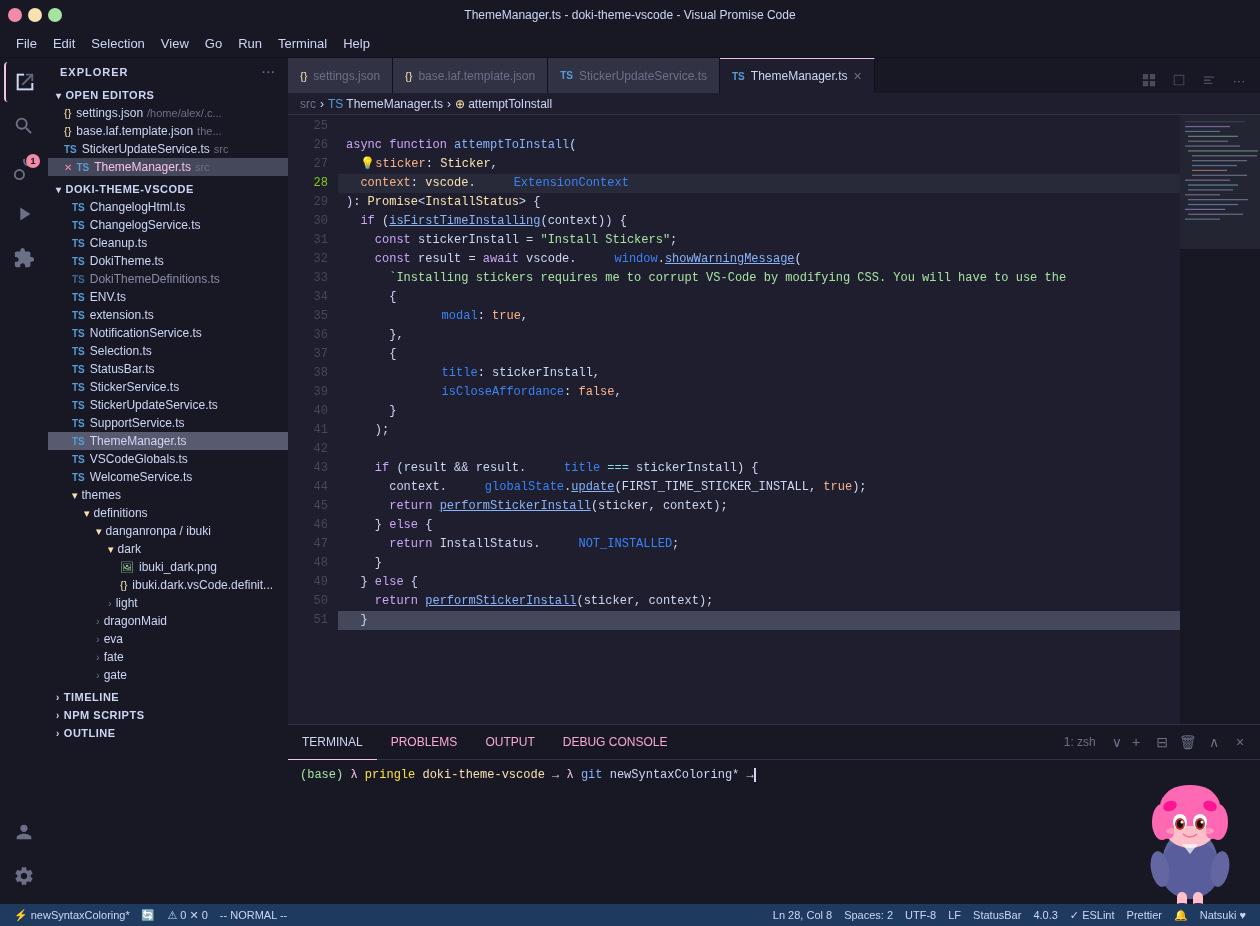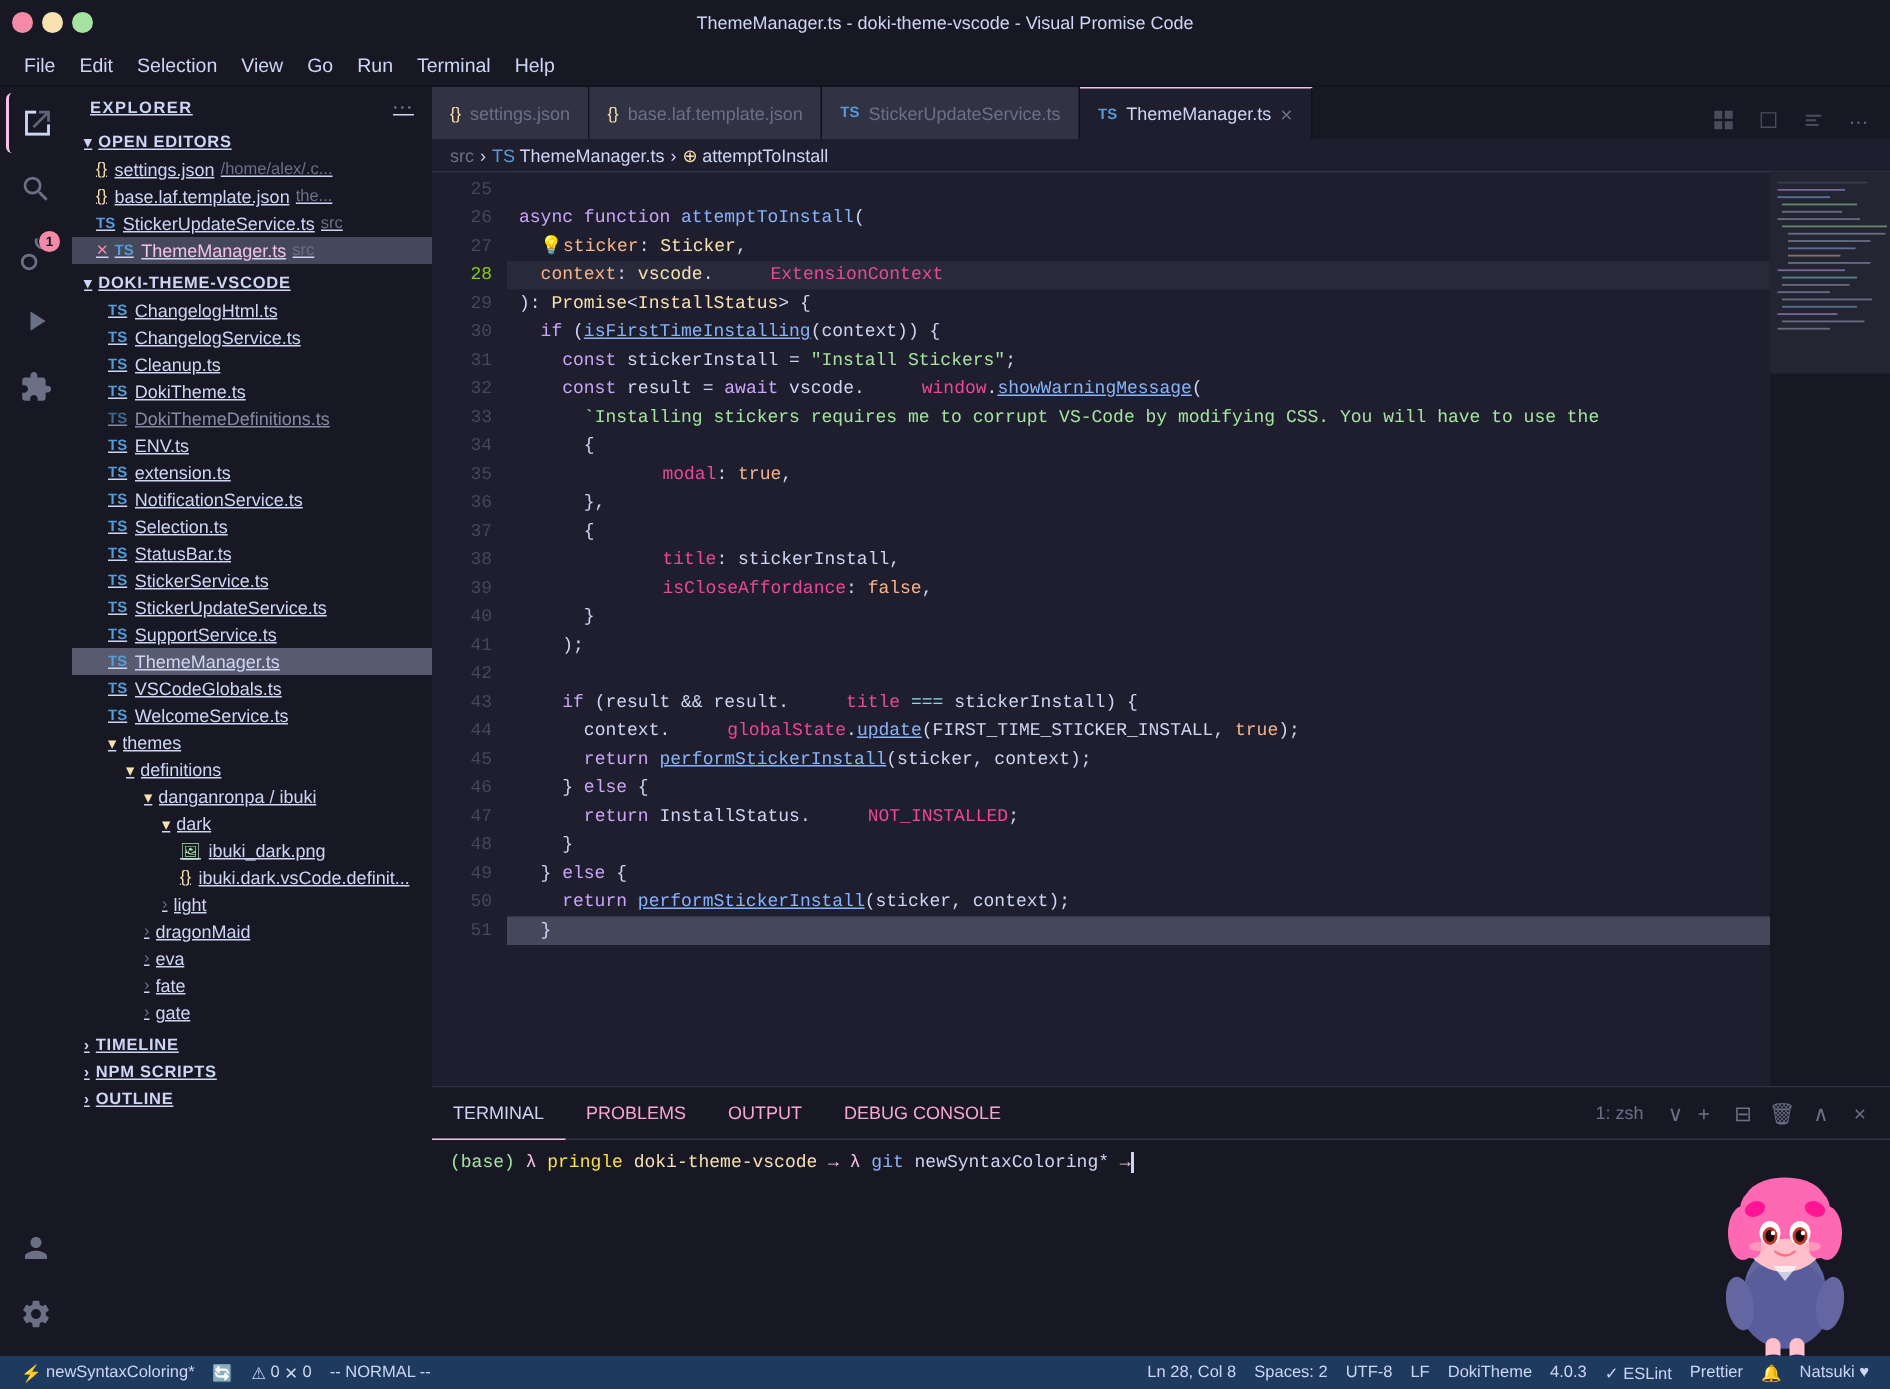--- a/index.html
+++ b/index.html
@@ -118,21 +118,20 @@
 
     
     .sidebar {
       width: 240px;
       background: #181825;
       display: flex;
       flex-direction: column;
       flex-shrink: 0;
       overflow-y: auto;
       font-size: 12px;
-      text-decoration: underline;
     }
     .sidebar::-webkit-scrollbar { width: 4px; }
     .sidebar::-webkit-scrollbar-thumb { background: #313244; border-radius: 2px; }
 
     .sidebar-header {
       display: flex;
       align-items: center;
       justify-content: space-between;
       padding: 8px 12px;
       text-transform: uppercase;
@@ -272,21 +271,21 @@
       white-space: pre;
       min-height: 19px;
     }
 
     
     .kw { color: #cba6f7; }
     .fn { color: #89b4fa; }
     .str { color: #a6e3a1; }
     .typ { color: #f9e2af; }
     .var { color: #cdd6f4; }
-    .prop { color: #ec4899; padding-left: 38px; }
+    .prop { color: #3b82f6; padding-left: 38px; }
     .op { color: #89dceb; }
     .param { color: #fab387; }
     .bool { color: #fab387; }
     .link-hl { text-decoration: underline; color: #89b4fa; }
     .highlight-line { background: #45475a44; }
 
     
     .minimap {
       width: 80px;
       background: #181825;
@@ -834,21 +833,21 @@
     <div class="status-item">
       <span>Spaces: 2</span>
     </div>
     <div class="status-item">
       <span>UTF-8</span>
     </div>
     <div class="status-item">
       <span>LF</span>
     </div>
     <div class="status-item">
-      <span>DokiTheme</span>
+      <span>StatusBar</span>
     </div>
     <div class="status-item">
       <span>4.0.3</span>
     </div>
     <div class="status-item">
       <span>✓ ESLint</span>
     </div>
     <div class="status-item">
       <span>Prettier</span>
     </div>

